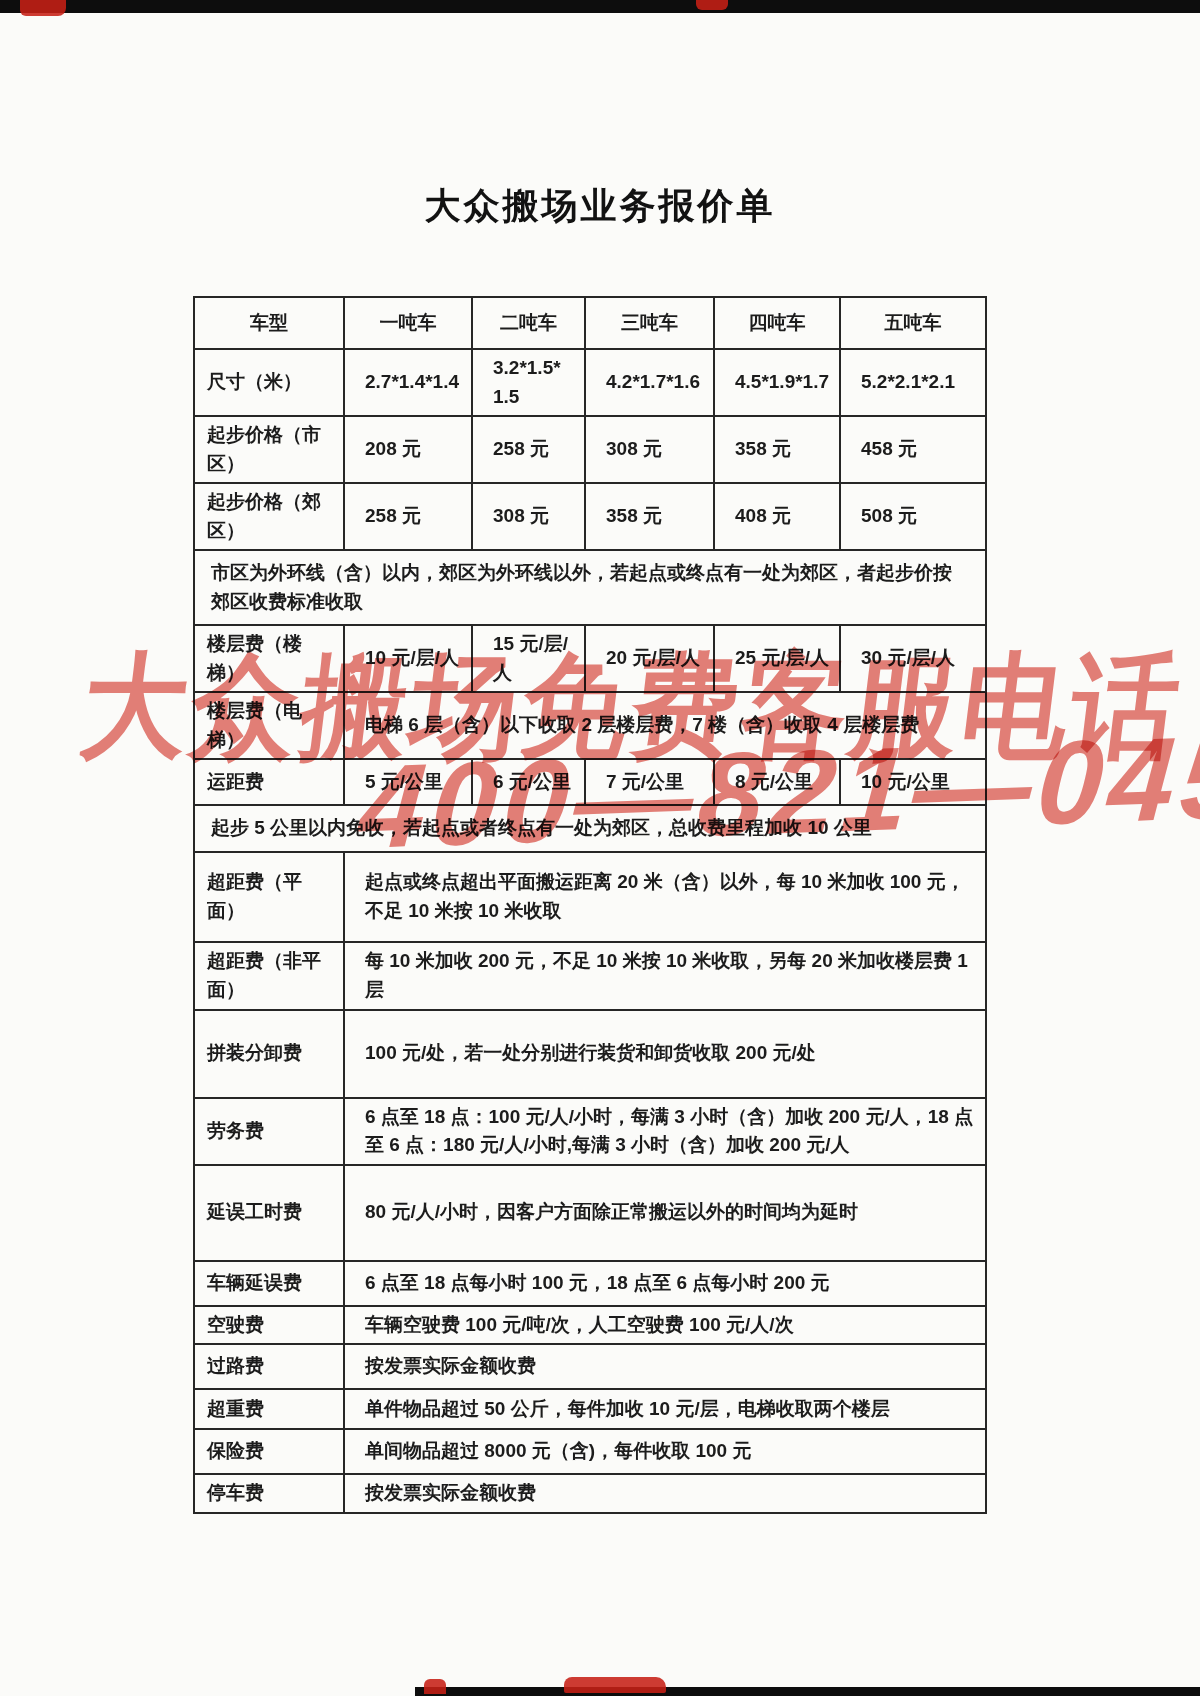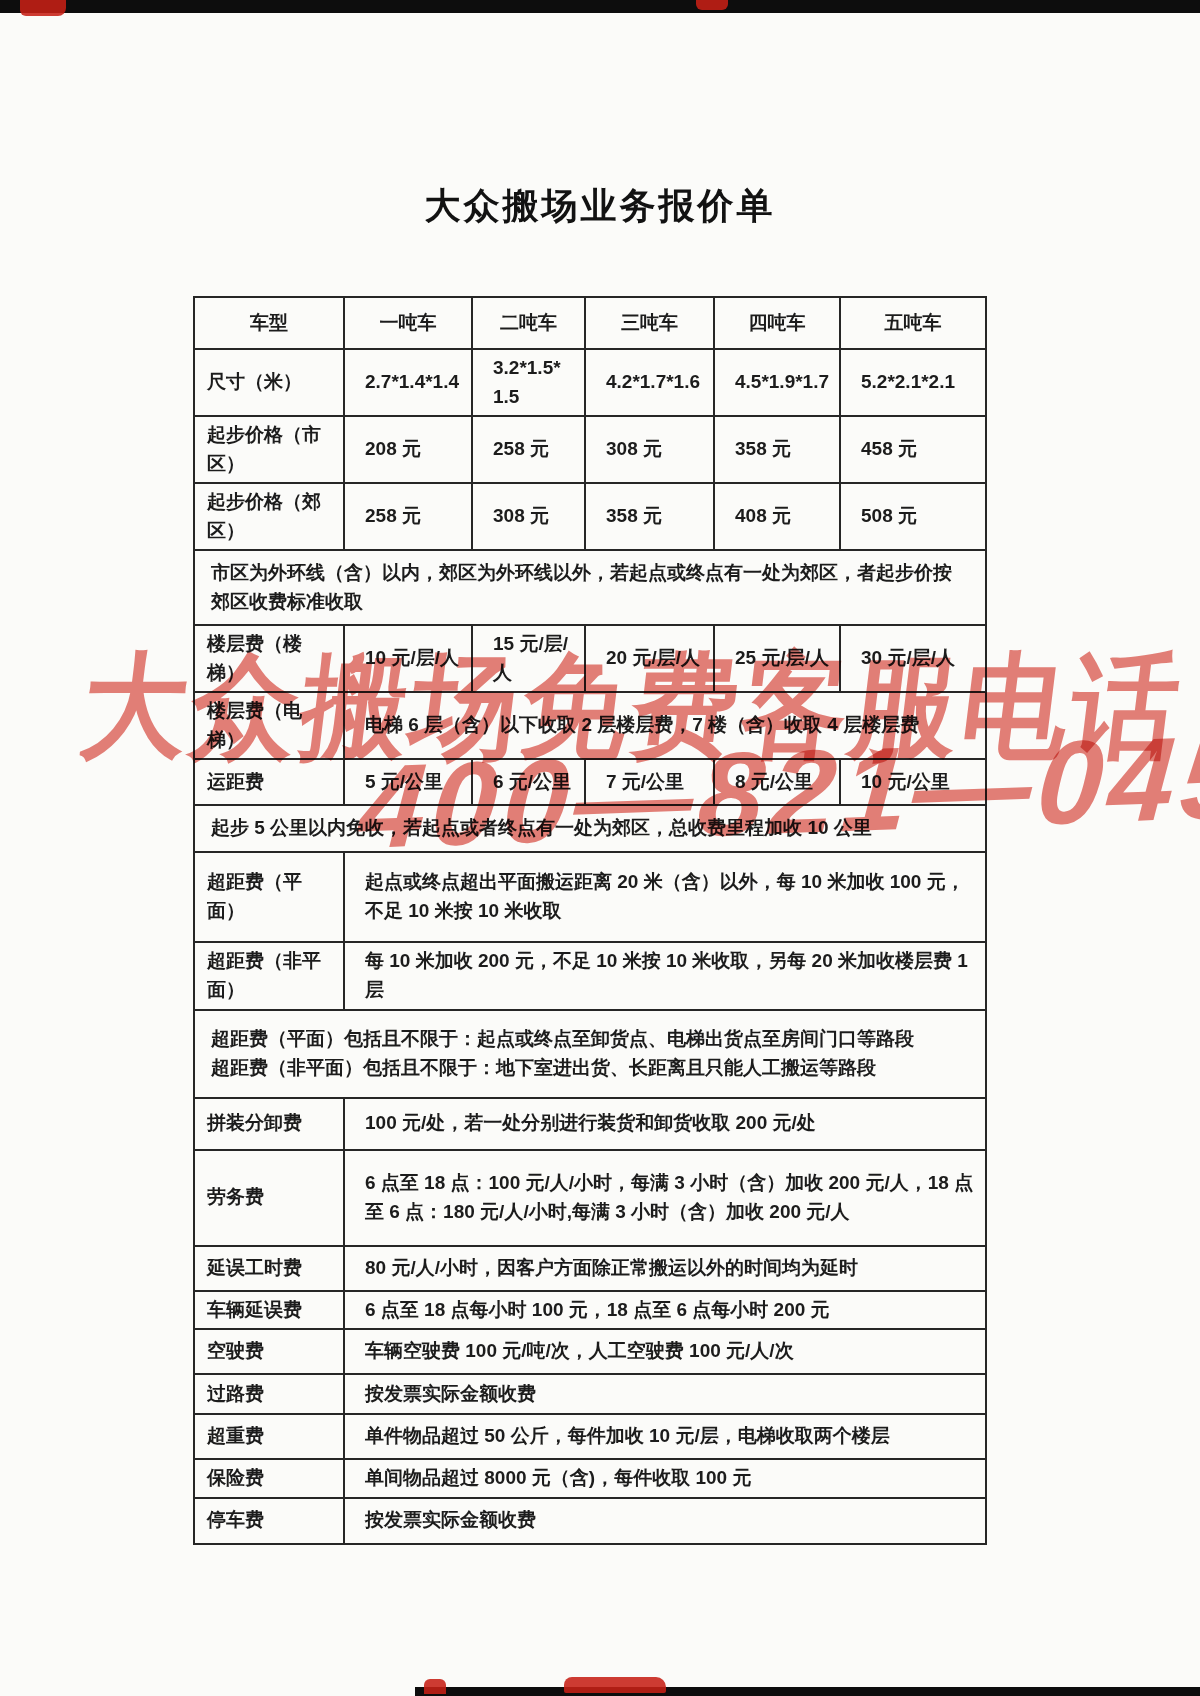--- a/index.html
+++ b/index.html
@@ -161,26 +161,20 @@
         </td>
       </tr>
       <tr class="row-span">
         <td class="label">超距费（平面）</td>
         <td class="val" colspan="5">起点或终点超出平面搬运距离 20 米（含）以外，每 10 米加收 100 元，不足 10 米按 10 米收取</td>
       </tr>
       <tr class="row-span">
         <td class="label">超距费（非平面）</td>
         <td class="val" colspan="5">每 10 米加收 200 元，不足 10 米按 10 米收取，另每 20 米加收楼层费 1 层</td>
       </tr>
-      <tr class="row-note">
-        <td class="note" colspan="6">
-          <div class="note-line">超距费（平面）包括且不限于：起点或终点至卸货点、电梯出货点至房间门口等路段</div>
-          <div class="note-line">超距费（非平面）包括且不限于：地下室进出货、长距离且只能人工搬运等路段</div>
-        </td>
-      </tr>
       <tr class="row-span">
         <td class="label">拼装分卸费</td>
         <td class="val" colspan="5">100 元/处，若一处分别进行装货和卸货收取 200 元/处</td>
       </tr>
       <tr class="row-span">
         <td class="label">劳务费</td>
         <td class="val" colspan="5">6 点至 18 点：100 元/人/小时，每满 3 小时（含）加收 200 元/人，18 点至 6 点：180 元/人/小时,每满 3 小时（含）加收 200 元/人</td>
       </tr>
       <tr class="row-span">
         <td class="label">延误工时费</td>

